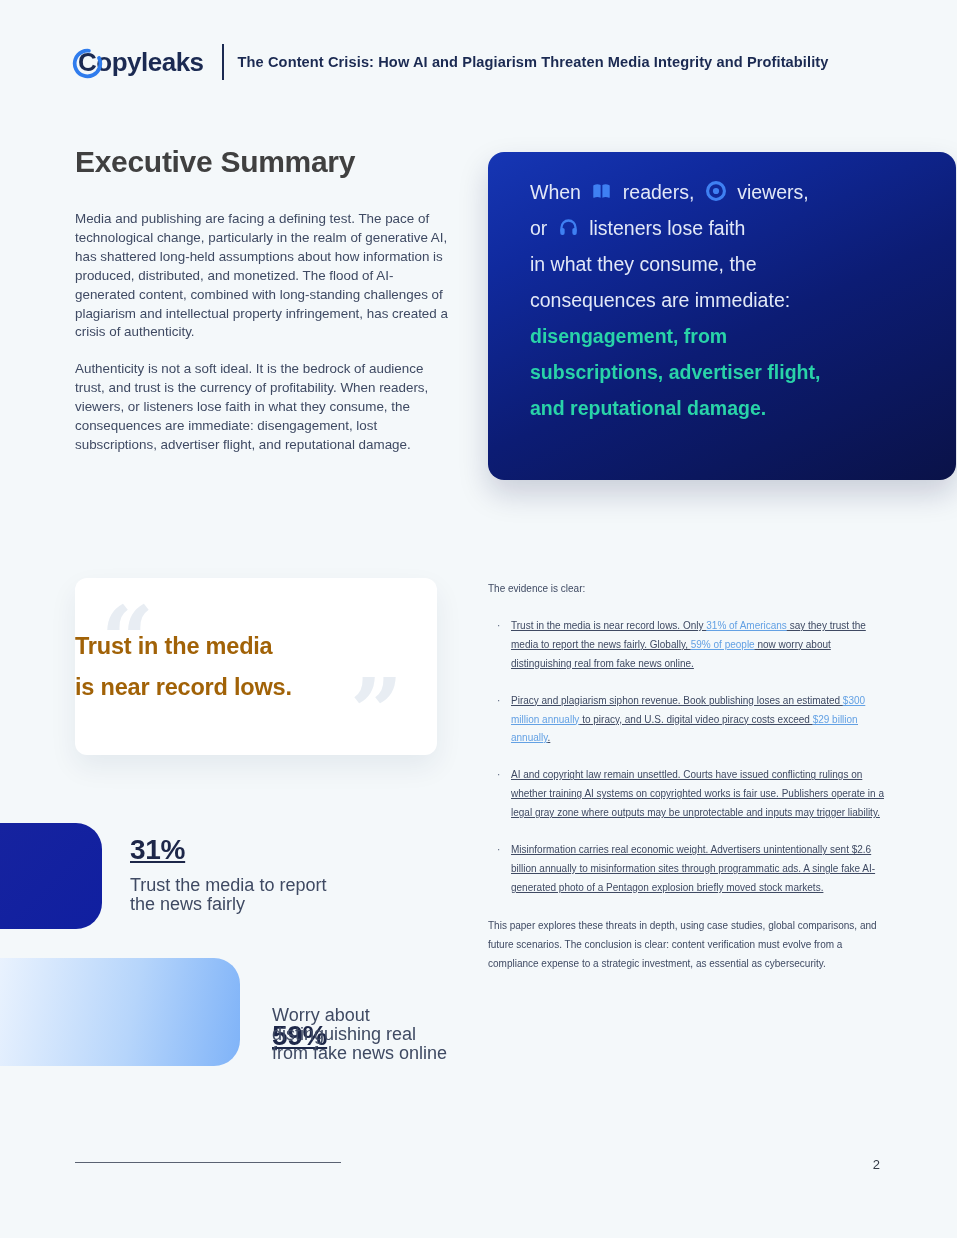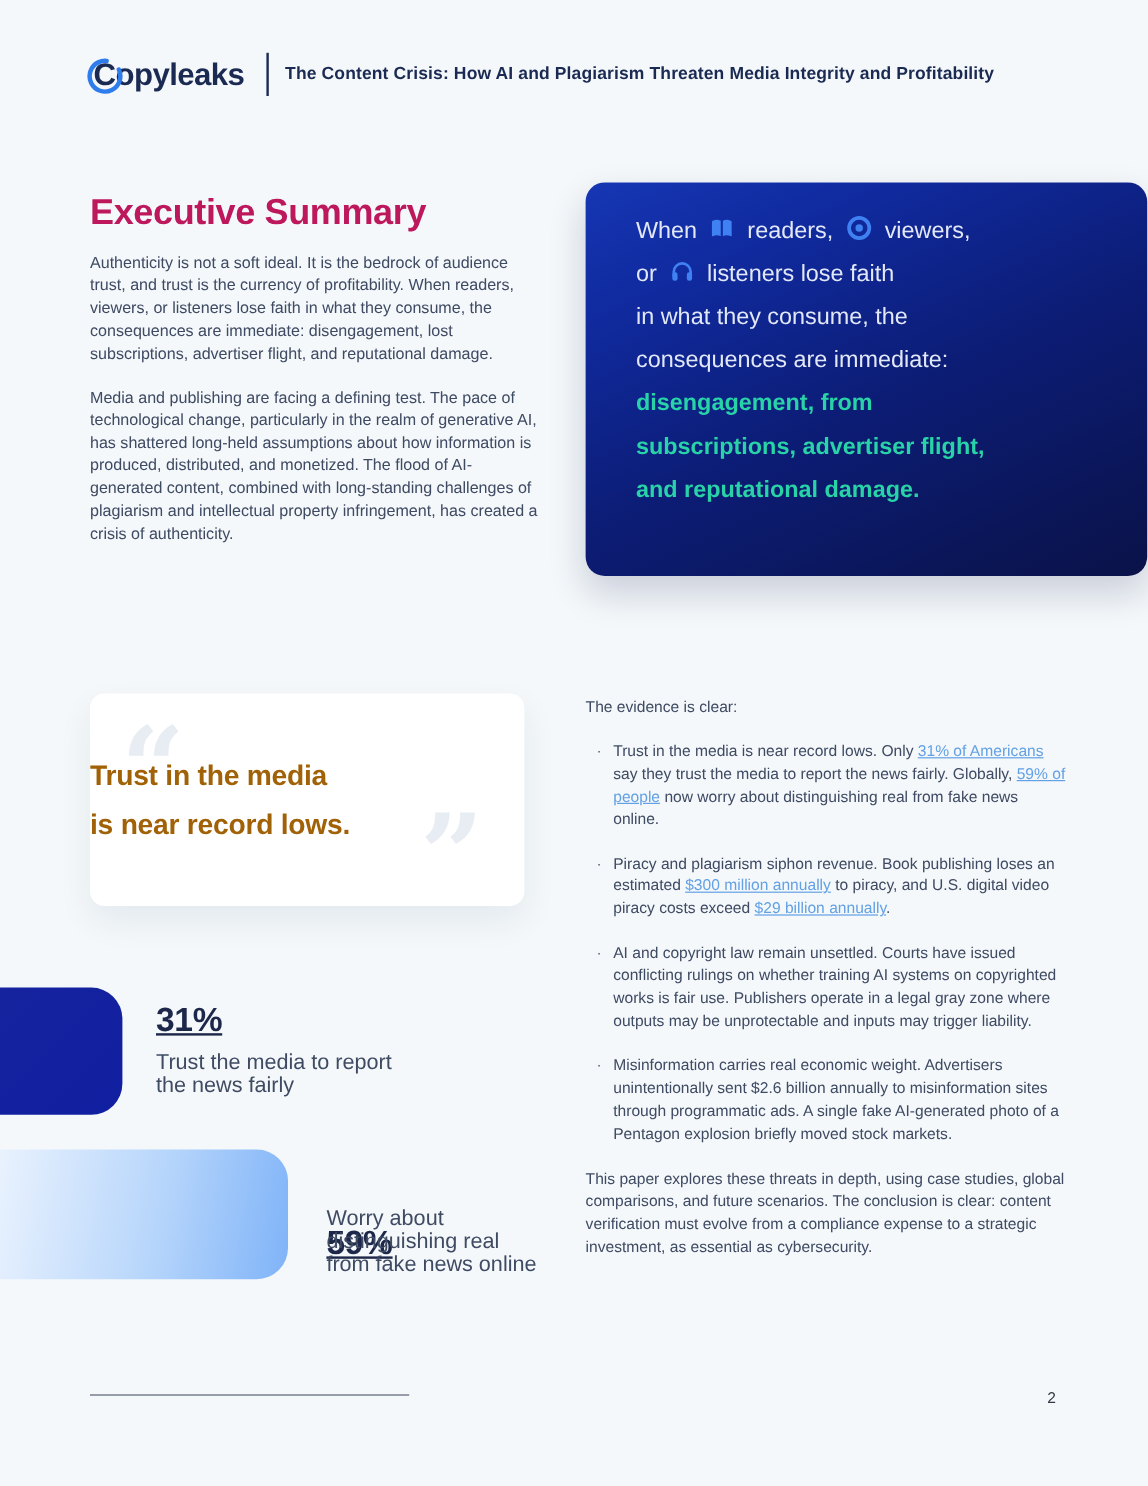--- a/index.html
+++ b/index.html
@@ -13,21 +13,21 @@
   }
 
   
   .header { position:absolute; left:75px; top:44px; display:flex; align-items:center; }
   .logo { position:relative; font-weight:700; font-size:26px; color:#1b2a52; letter-spacing:-0.5px; padding-left:3px; }
   .logo-ring { position:absolute; left:-3px; top:1px; width:31px; height:31px; pointer-events:none; }
   .header-divider { width:2px; height:36px; background:#1b2a52; margin:0 14px 0 18px; }
   .doc-title { font-size:14.6px; font-weight:700; color:#1b2a52; letter-spacing:0.1px; }
 
   
-  .exec-heading { position:absolute; left:75px; top:161px; font-size:30px; font-weight:700; color:#be185d; letter-spacing:-0.3px;text-align:right; }
+  .exec-heading { position:absolute; left:75px; top:145px; font-size:30px; font-weight:700; color:#404040; letter-spacing:-0.3px;text-align:right; }
   .exec-body { position:absolute; left:75px; top:210px; width:375px; font-size:13.4px; line-height:18.9px; color:#3f4a63; }
   .exec-body p { margin-bottom:18px; }
 
   
   .callout-card {
     position:absolute; left:488px; top:152px; width:468px; height:328px;
     border-radius:16px;
     background:linear-gradient(155deg,#1636b4 0%,#102a9e 22%,#0c1c74 55%,#0a1248 100%);
     box-shadow:0 14px 30px rgba(10,18,72,.18);
   }
@@ -46,24 +46,24 @@
   }
   .qmark { position:absolute; font-family:"DejaVu Serif", serif; font-weight:700; font-size:92px; line-height:1; color:#e8edf3; user-select:none; }
   .qmark.open { left:26px; top:16px; }
   .qmark.close { right:34px; top:88px; }
   .quote-text {
     position:absolute; left:0; right:0; top:48px; text-align:left;
     font-size:23.5px; font-weight:700; color:#a16207; line-height:41px; letter-spacing:-0.2px;
   }
 
   
-  .evidence { position:absolute; left:488px; top:580px; width:400px; font-size:13px; line-height:18.9px; }
+  .evidence { position:absolute; left:488px; top:580px; width:400px; font-size:10px; line-height:18.9px; }
   .evidence-intro { margin-bottom:18px; }
   .evidence-list { list-style:none; }
-  .evidence-list li { position:relative; padding-left:23px; margin-bottom:18px; }
+  .evidence-list li { position:relative; padding-left:23px; margin-bottom:18px;text-decoration:underline; }
   .evidence-list li::before { content:"·"; position:absolute; left:9px; top:0; color:#55607a; }
   .link { color:#63a1e4; text-decoration:underline; cursor:pointer; }
   .evidence-closing { margin-top:19px; }
 
   
   .stat-bar-dark {
     position:absolute; left:0; top:823px; width:102px; height:106px;
     background:linear-gradient(135deg,#16239f 0%,#101fa0 100%);
     border-radius:0 26px 26px 0;
   }
@@ -92,22 +92,22 @@
       <circle cx="15" cy="15" r="12.4" fill="none" stroke="#2f7ced" stroke-width="3.6" stroke-linecap="round" stroke-dasharray="65 13" transform="rotate(-26 15 15)"></circle>
     </svg>
     <span>Copyleaks</span>
   </div>
   <div class="header-divider"></div>
   <div class="doc-title">The Content Crisis: How AI and Plagiarism Threaten Media Integrity and Profitability</div>
 </div>
 
 <h1 class="exec-heading">Executive Summary</h1>
 <div class="exec-body">
+  <p>Media and publishing are facing a defining test. The pace of technological change, particularly in the realm of generative AI, has shattered long-held assumptions about how information is produced, distributed, and monetized. The flood of AI-generated content, combined with long-standing challenges of plagiarism and intellectual property infringement, has created a crisis of authenticity.</p>
   <p>Authenticity is not a soft ideal. It is the bedrock of audience trust, and trust is the currency of profitability. When readers, viewers, or listeners lose faith in what they consume, the consequences are immediate: disengagement, lost subscriptions, advertiser flight, and reputational damage.</p>
-  <p>Media and publishing are facing a defining test. The pace of technological change, particularly in the realm of generative AI, has shattered long-held assumptions about how information is produced, distributed, and monetized. The flood of AI-generated content, combined with long-standing challenges of plagiarism and intellectual property infringement, has created a crisis of authenticity.</p>
 </div>
 
 <div class="callout-card">
   <div class="callout-text">
     <span>When</span>
     <svg class="ico" width="21" height="21" viewBox="0 0 24 24">
       <path fill="#3f80f2" d="M3.5 4.6c2.4-1.3 5.1-1.3 7.5 0v14.6c-2.4-1.3-5.1-1.3-7.5 0 0 0-.9.3-.9-.7V5.6c0-.7.9-1 .9-1z"></path>
       <path fill="#3f80f2" d="M20.5 4.6c-2.4-1.3-5.1-1.3-7.5 0v14.6c2.4-1.3 5.1-1.3 7.5 0 0 0 .9.3.9-.7V5.6c0-.7-.9-1-.9-1z"></path>
     </svg>
     <span>readers,</span>

